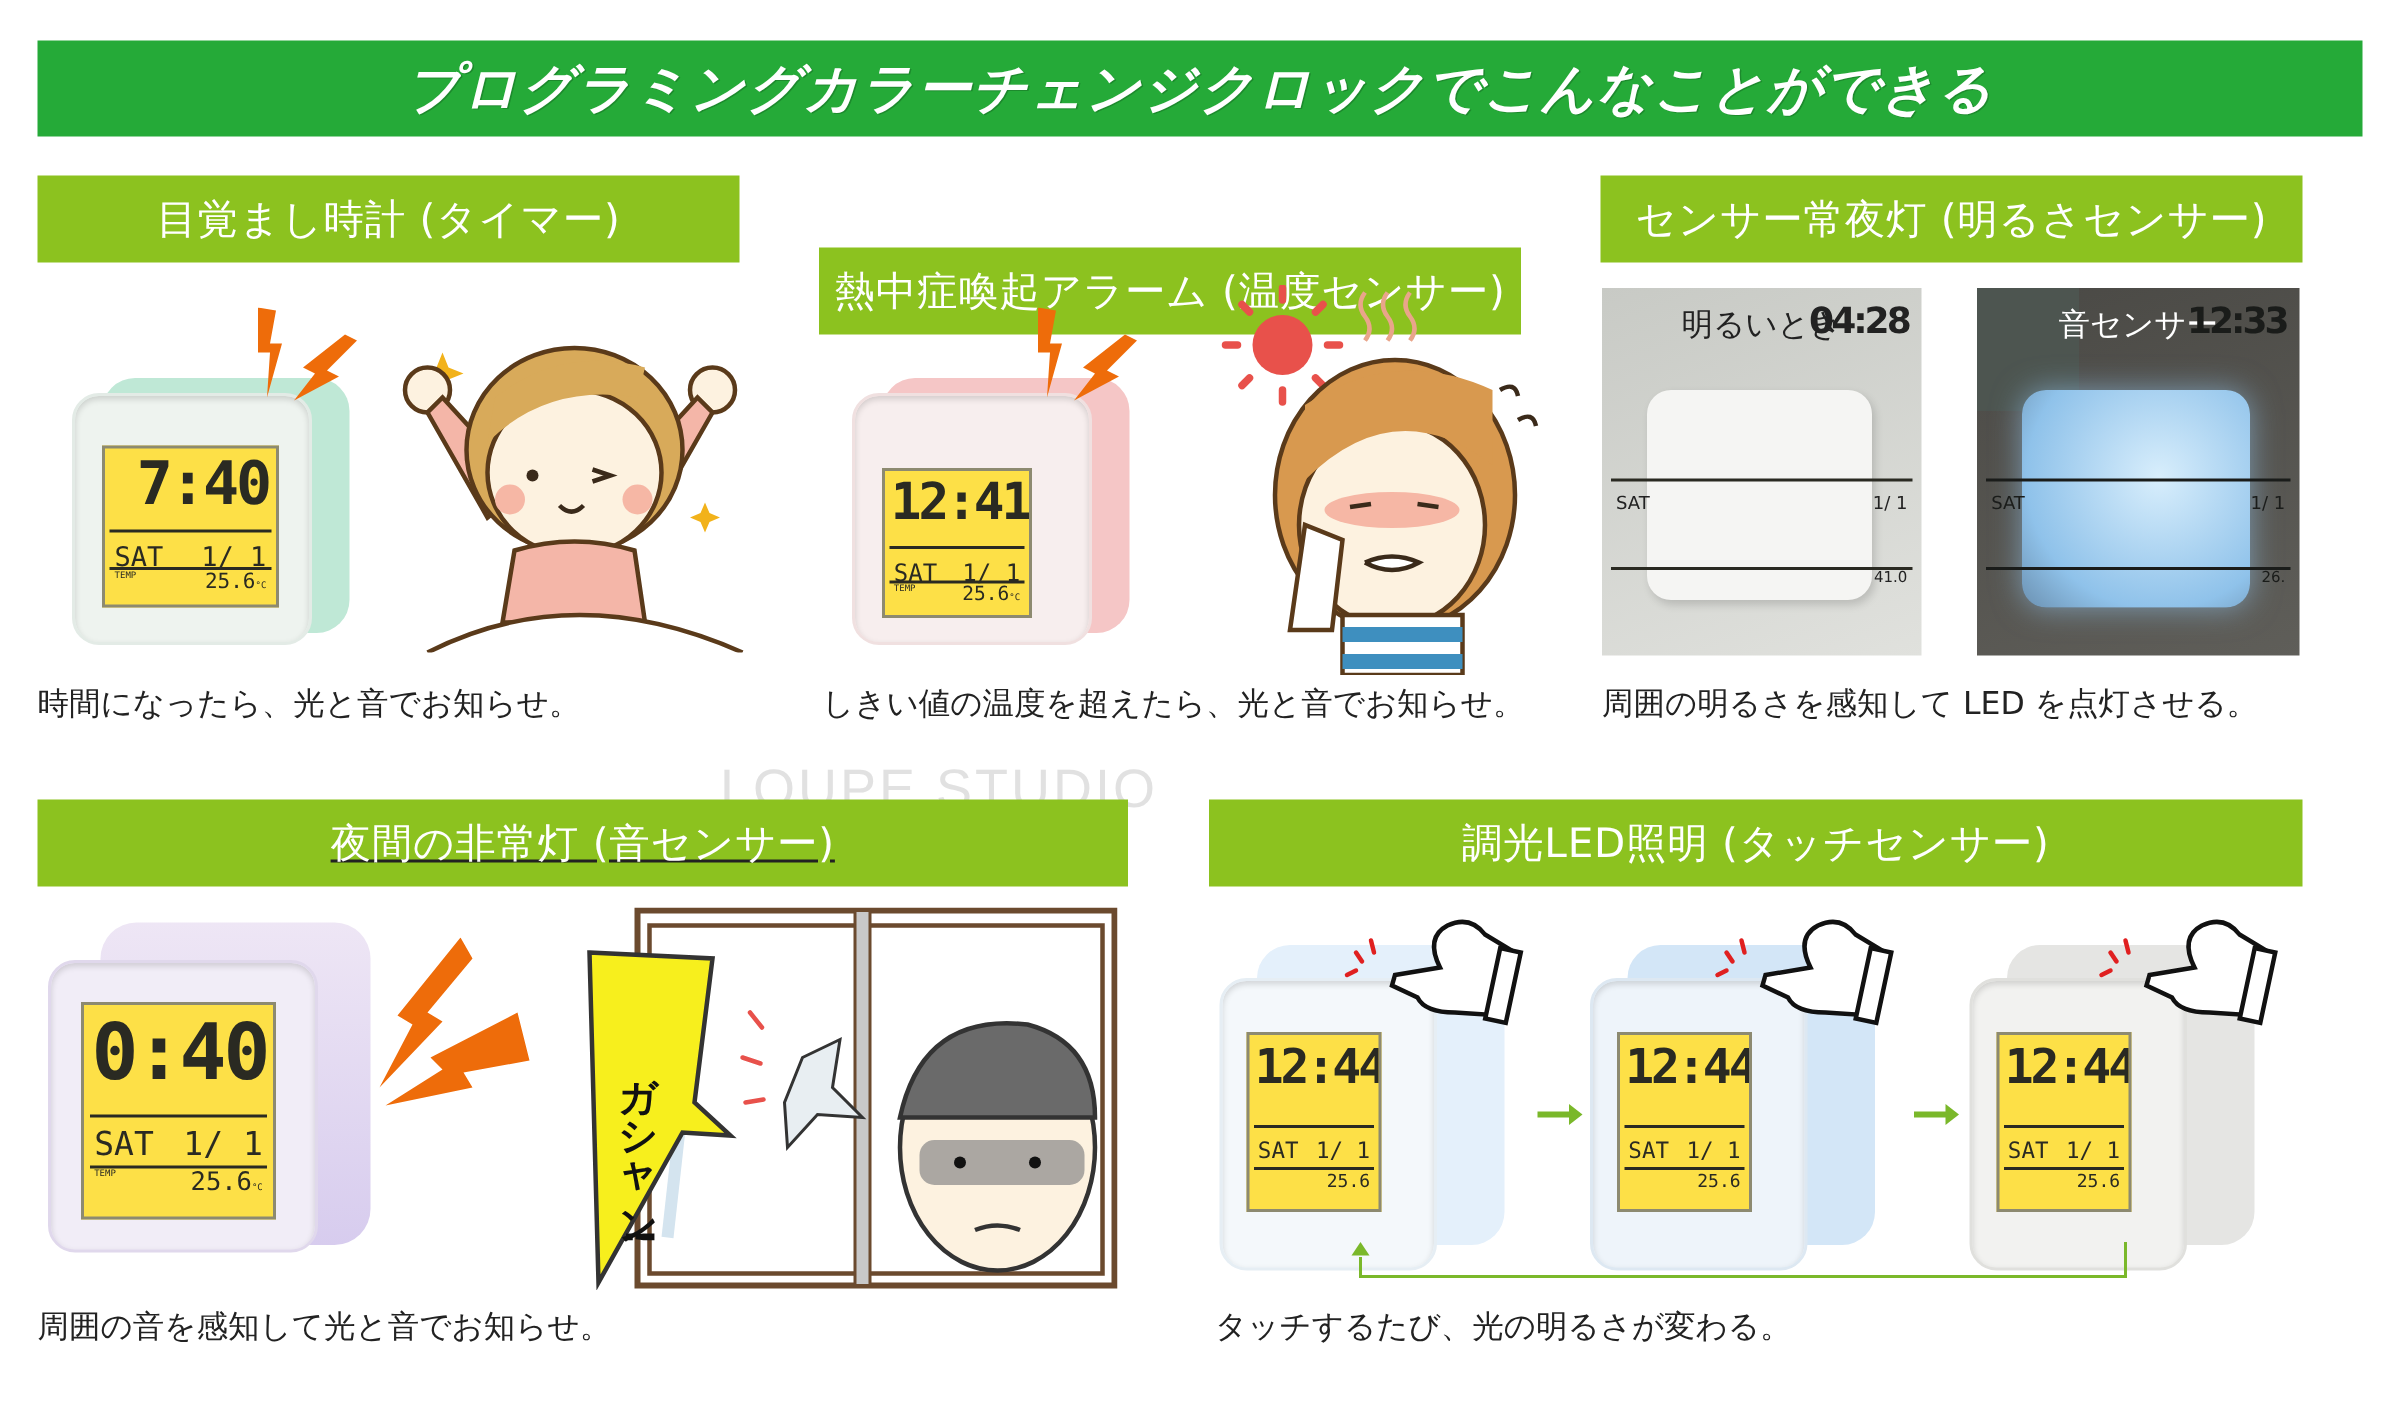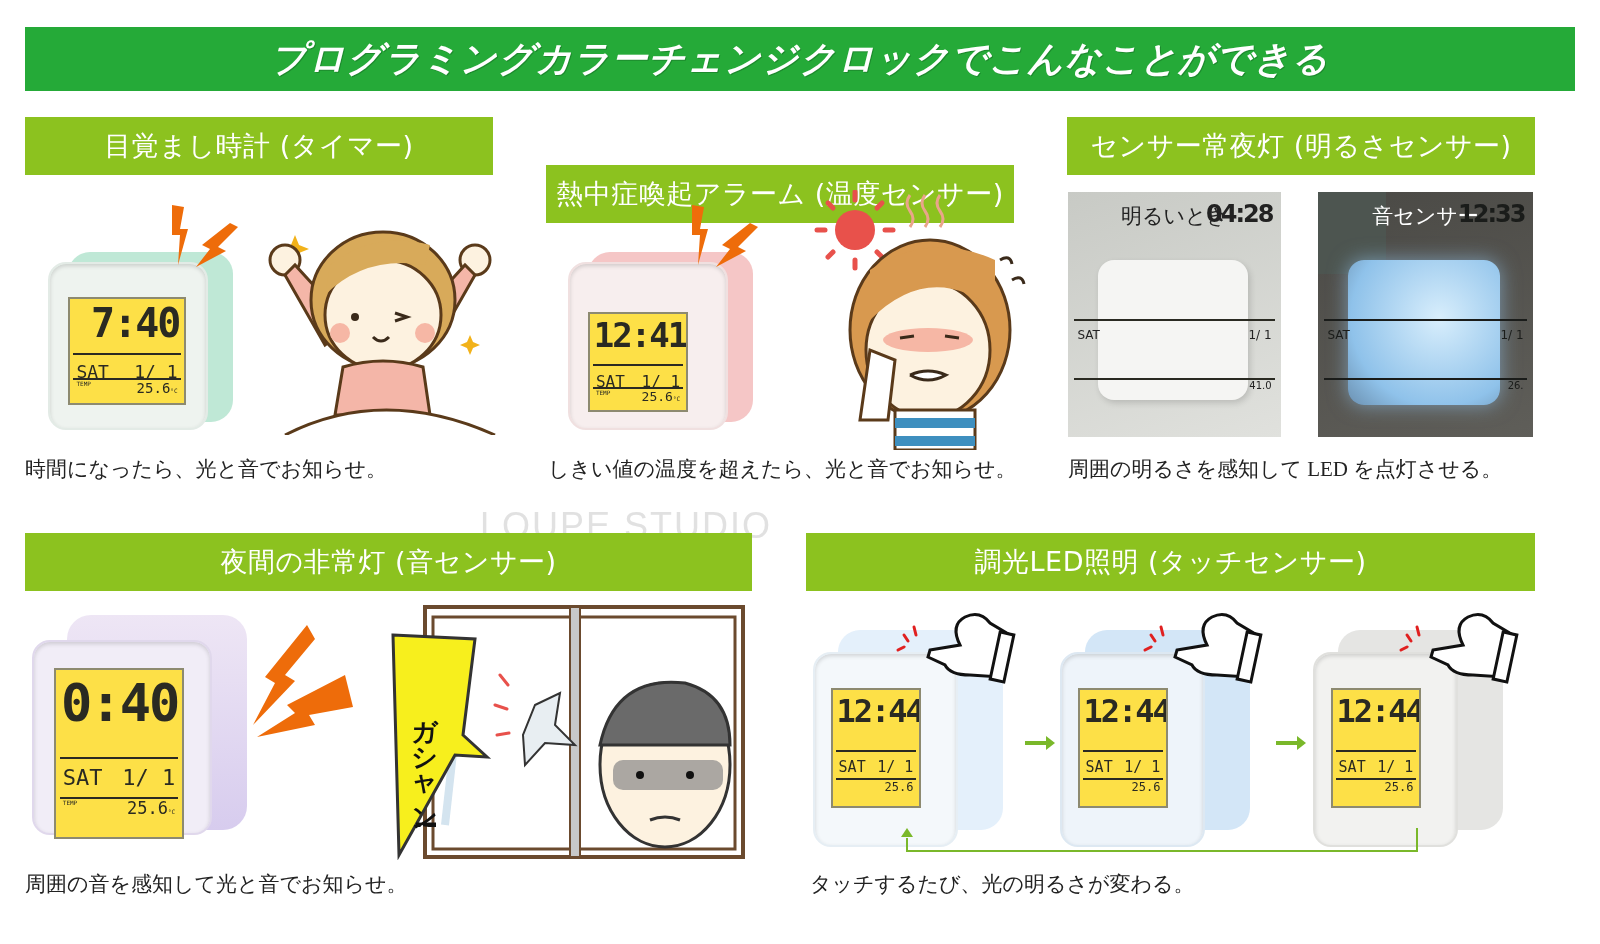--- a/index.html
+++ b/index.html
@@ -1,21 +1,21 @@
 <!DOCTYPE html>
 <html><head>
 <meta charset="utf-8">
 <style>
   * { box-sizing: border-box; margin: 0; padding: 0; }
   body { width: 1600px; height: 944px; background: #ffffff; position: relative; overflow: hidden; font-family: "DejaVu Sans", sans-serif; color: #222; }
   .main-banner { position: absolute; left: 25px; top: 27px; width: 1550px; height: 64px; background: #25aa38; display: flex; align-items: center; justify-content: center; }
   .main-banner span { color: #fff; font-weight: bold; font-size: 36px; letter-spacing: 1px; font-style: italic; text-shadow: 1px 1px 0 #1d8a2d; }
   .sec-header { position: absolute; height: 58px; background: #8cc21f; display: flex; align-items: center; justify-content: center; }
   .sec-header span { color: #fff; font-size: 27px; letter-spacing: 0.5px; }
-  .caption { position: absolute; font-size: 21px; color: #222; white-space: nowrap; font-family: Liberation Serif, serif; }
+  .caption { position: absolute; font-size: 21px; color: #222; white-space: nowrap; }
 
   
   .cube { position: absolute; border-radius: 18px; }
   .cube .face { position: absolute; left: 0; top: 0; border-radius: 18px; background: rgba(255,255,255,0.88); box-shadow: 0 2px 4px rgba(0,0,0,0.15) inset; }
   .cube .lcd { position: absolute; background: #fde047; border: 2px solid #8d8a70; font-family: "DejaVu Sans Mono", monospace; color: #2a2a22; overflow: hidden; }
   .lcd .time { position: absolute; left: 4%; top: 4%; width: 92%; text-align: right; font-weight: bold; letter-spacing: -2px; line-height: 1; }
   .lcd .line1 { position: absolute; left: 3%; top: 52%; width: 94%; border-top: 2px solid #2a2a22; display: flex; justify-content: space-between; padding: 8px 3px; line-height: 1; }
   .lcd .line2 { position: absolute; left: 3%; top: 76%; width: 94%; border-top: 2px solid #2a2a22; display: flex; justify-content: space-between; padding: 1px 3px; line-height: 1; }
   .lcd .small { font-size: 6px; }
 
@@ -167,28 +167,28 @@
         <span></span>
         <span>26.</span>
       </div>
   </div>
 </div>
 
 <div class="caption" style="left:1068px;top:455px;">周囲の明るさを感知して LED を点灯させる。</div>
 
 <div class="watermark">LOUPE STUDIO</div>
 
-<div class="sec-header" style="left:25px;top:533px;width:727px;">
+<div class="sec-header" style="left:25px;top:533px;width:727px;text-decoration:underline;">
   <span>夜間の非常灯 (音センサー)</span>
 </div>
 
 <div class="cube" style="left:32px;top:620px;width:215px;height:215px;">
   <div style="position:absolute;left:35px;top:-5px;width:180px;height:215px;border-radius:24px;background:linear-gradient(180deg,#eee6f5,#d7ccee);"></div>
   <div class="face" style="top:20px;width:180px;height:195px;background:#f1edf7;border:2px solid #e0d8ec;"></div>
-  <div class="lcd" style="left:22px;top:48px;width:130px;height:171px;">
+  <div class="lcd" style="left:22px;top:48px;width:130px;height:145px;">
     <div class="time" style="font-size:52px;">0:40</div>
     <div class="line1" style="font-size:22px;">
         <span>SAT</span>
         <span>1/ 1</span>
       </div>
     <div class="line2" style="font-size:17px;">
         <span class="small">TEMP</span>
         <span><span>25.6</span><span class="small">°C</span></span>
       </div>
   </div>

